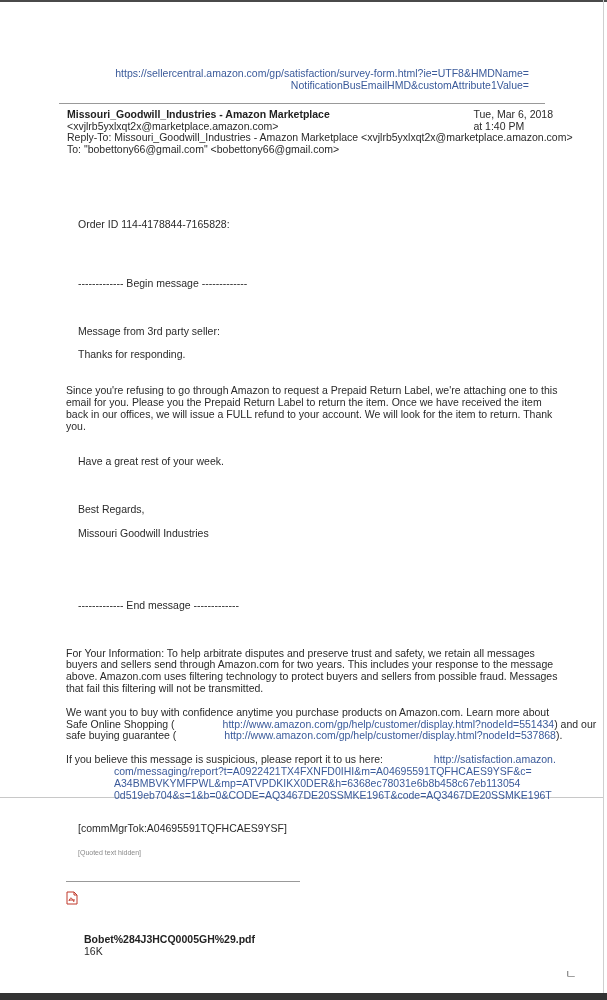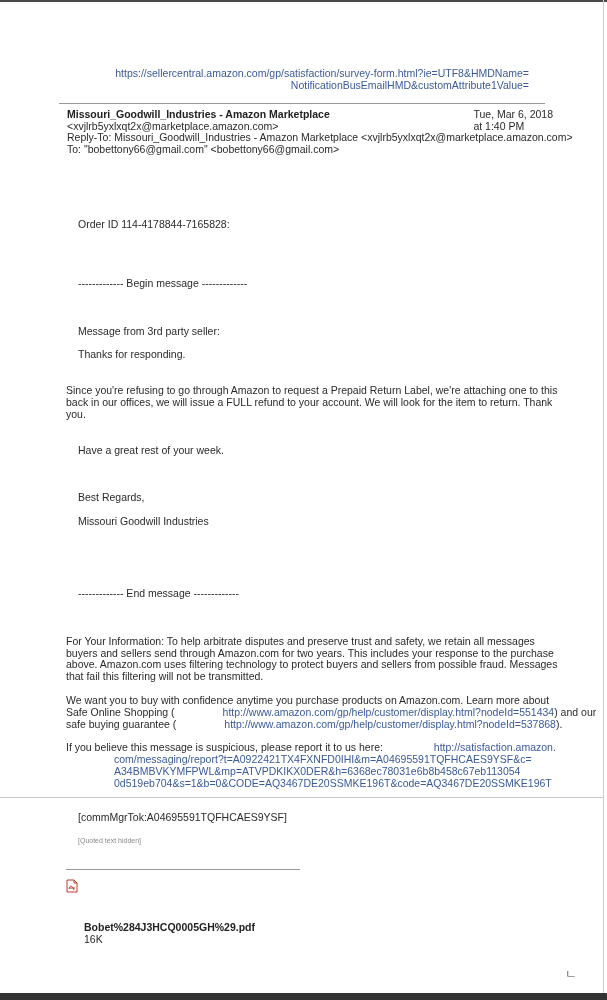--- a/index.html
+++ b/index.html
@@ -67,35 +67,36 @@
 <div class="body">
   <p class="p">Order ID 114-4178844-7165828:</p>
   <div style="height:23px"></div>
   <p class="p">------------- Begin message -------------</p>
   <div style="height:12px"></div>
   <p class="p">Message from 3rd party seller:</p>
   <p class="p">Thanks for responding.</p>
   <div style="height:12px"></div>
   <div>
     <span class="line">Since you're refusing to go through Amazon to request a Prepaid Return Label, we're attaching one to this</span>
+    <span class="line">email for you. Please you the Prepaid Return Label to return the item. Once we have received the item</span>
     <span class="line">back in our offices, we will issue a FULL refund to your account. We will look for the item to return. Thank</span>
     <span class="line">you.</span>
   </div>
   <div style="height:12px"></div>
   <p class="p">Have a great rest of your week.</p>
   <div style="height:12px"></div>
   <p class="p">Best Regards,</p>
   <p class="p">Missouri Goodwill Industries</p>
   <div style="height:36px"></div>
   <p class="p">------------- End message -------------</p>
   <div style="height:24px"></div>
 
   <div>
     <span class="line">For Your Information: To help arbitrate disputes and preserve trust and safety, we retain all messages</span>
-    <span class="line">buyers and sellers send through Amazon.com for two years.  This includes your response to the purchase</span>
+    <span class="line">buyers and sellers send through Amazon.com for two years.  This includes your response to the message</span>
     <span class="line">above.  Amazon.com uses filtering technology to protect buyers and sellers from possible fraud.  Messages</span>
     <span class="line">that fail this filtering will not be transmitted.</span>
   </div>
   <div style="height:12px"></div>
   <div>
     <span class="line">We want you to buy with confidence anytime you purchase products on Amazon.com. Learn more about</span>
     <span class="line"><span>Safe Online Shopping (</span><a class="lnk">http://www.amazon.com/gp/help/customer/display.html?nodeId=551434</a><span>) and our</span></span>
     <span class="line"><span>safe buying guarantee (</span><a class="lnk">http://www.amazon.com/gp/help/customer/display.html?nodeId=537868</a><span>).</span></span>
   </div>
   <div style="height:12px"></div>

